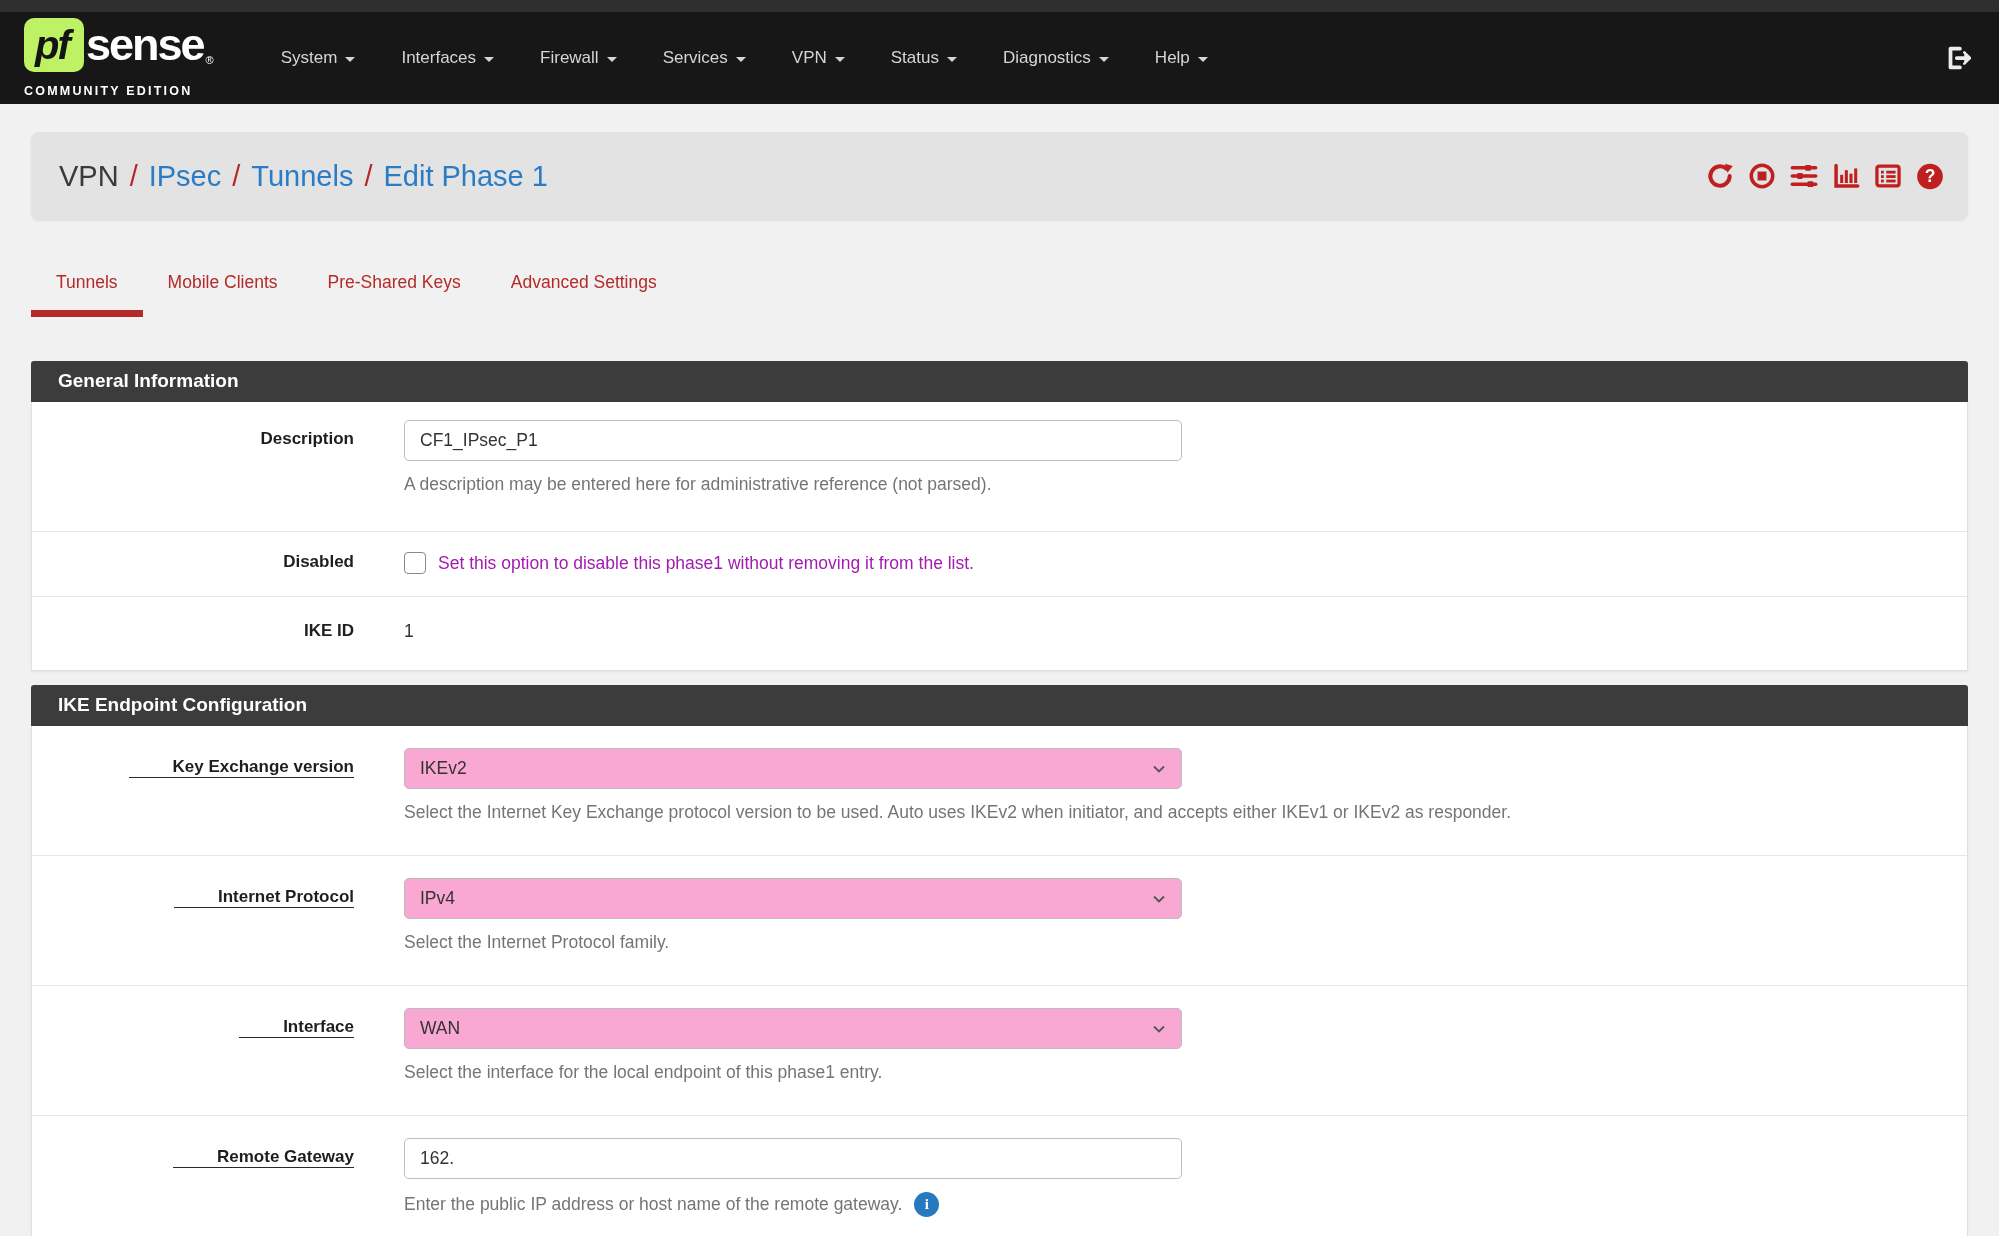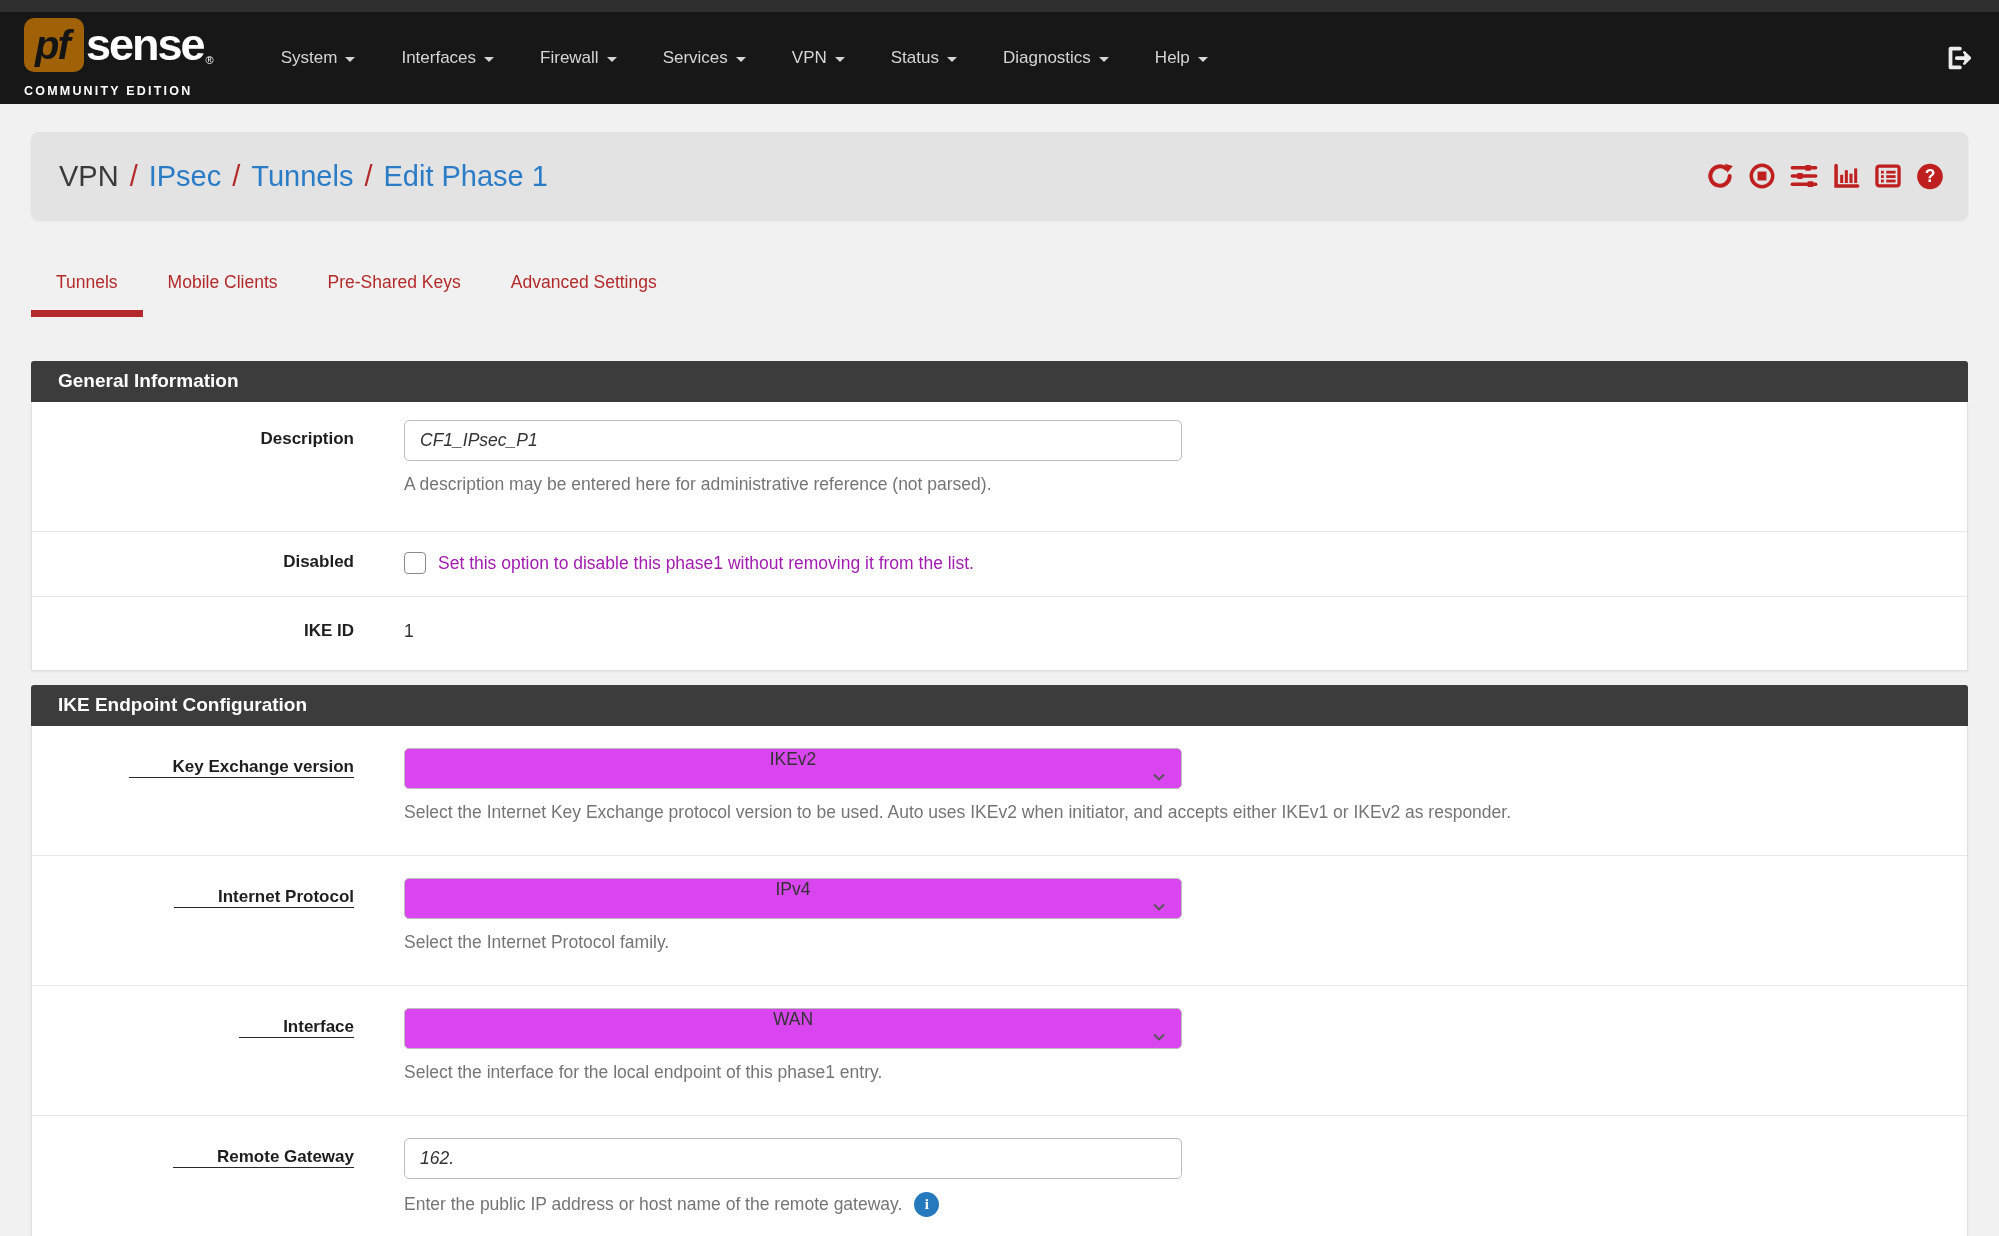--- a/index.html
+++ b/index.html
@@ -4,21 +4,21 @@
 <style>
   * { margin:0; padding:0; box-sizing:border-box; }
   html,body { width:1999px; height:1236px; overflow:hidden; }
   body { font-family:"Liberation Sans", sans-serif; background:#f1f1f1; }
 
   
   .nav-topstrip { height:12px; background:#2f2f2f; }
   .navbar { height:92px; background:#171717; display:flex; align-items:center; padding:0 26px 0 24px; }
   .brand { display:flex; flex-direction:column; margin-right:44px; cursor:pointer; }
   .brand-row { display:flex; align-items:center; }
-  .pf-box { width:60px; height:54px; background:#a16207; border-radius:10px; display:flex; align-items:center; justify-content:center; }
+  .pf-box { width:60px; height:54px; background:#bef264; border-radius:10px; display:flex; align-items:center; justify-content:center; }
   .pf-box span { font-style:italic; font-weight:900; font-size:40px; color:#141414; letter-spacing:-2px; padding-right:4px; }
   .sense-txt { color:#ffffff; font-weight:800; font-size:45px; letter-spacing:-2px; margin-left:2px; }
   .reg-mark { color:#ffffff; font-size:11px; align-self:flex-end; margin:0 0 6px 2px; }
   .brand-sub { color:#ffffff; font-size:12.5px; font-weight:bold; letter-spacing:2.2px; margin-top:12px; }
   .nav-menu { display:flex; align-items:center;justify-content:space-between; }
   .nav-item { color:#d5d5d5; font-size:17px; padding:14px 23px; cursor:pointer; display:flex; align-items:center; white-space:nowrap; }
   .caret { width:0; height:0; border-left:5px solid transparent; border-right:5px solid transparent; border-top:5px solid #d5d5d5; margin-left:8px; margin-top:2px; }
   .nav-logout { margin-left:auto; cursor:pointer; display:flex; align-items:center; }
 
   
@@ -47,22 +47,22 @@
   .row-label .lbl-underline { border-bottom:1px solid #2a2a2a; padding-bottom:1px;padding-left:44px; }
   .row-content { flex:1 1 auto; padding-right:40px; }
 
   .row-pad-desc { padding:18px 0 36px; }
   .row-pad-desc .row-label { padding-top:9px; }
   .row-pad-check { padding:20px 0 22px; }
   .row-pad-static { padding:24px 0 28px; }
   .row-pad-sel { padding:22px 0 32px; }
   .row-pad-sel .row-label { padding-top:9px; }
 
-  .text-input { width:778px; height:41px; border:1px solid #bdbdbd; border-radius:5px; padding:4px 15px; font-size:17.5px; color:#333; font-family:"Liberation Sans", sans-serif; background:#ffffff;font-style:italic; }
-  .select-box { width:778px; height:41px; border:1px solid #bdbdbd; border-radius:5px; padding:0 15px; font-size:17.5px; color:#333; background:#d946ef; display:flex; align-items:center; cursor:pointer;flex-direction:column; }
+  .text-input { width:778px; height:41px; border:1px solid #bdbdbd; border-radius:5px; padding:4px 15px; font-size:17.5px; color:#333; font-family:"Liberation Sans", sans-serif; background:#ffffff; }
+  .select-box { width:778px; height:41px; border:1px solid #bdbdbd; border-radius:5px; padding:0 15px; font-size:17.5px; color:#333; background:#f9a8d4; display:flex; align-items:center; cursor:pointer; }
   .select-chevron { margin-left:auto; display:flex; }
   .help-text { font-size:17.5px; color:#757575; margin-top:13px; display:flex; align-items:center; }
   .static-value { font-size:17.5px; color:#333; }
 
   .check-line { display:flex; align-items:center; font-size:17.5px; color:#a21caf; }
   .checkbox { width:22px; height:22px; border:1.5px solid #8a8a8a; border-radius:4px; background:#fff; margin-right:12px; flex:0 0 auto; cursor:pointer; }
 
   .info-icon { width:25px; height:25px; border-radius:50%; background:#2779bd; color:#ffffff; font-weight:bold; font-size:15px; display:inline-flex; align-items:center; justify-content:center; margin-left:12px; cursor:pointer; font-family:"Liberation Serif", serif; }
 </style>
 </head>

